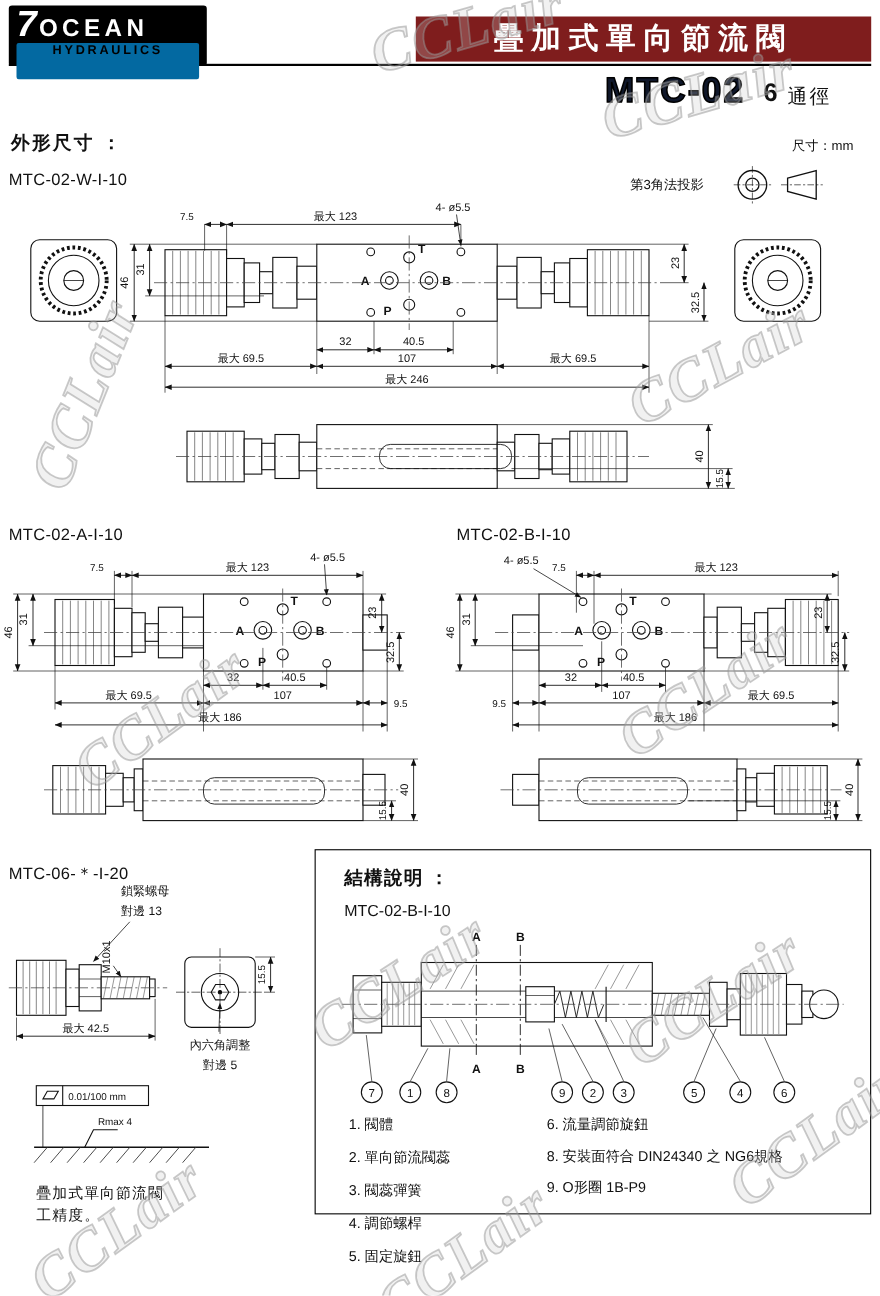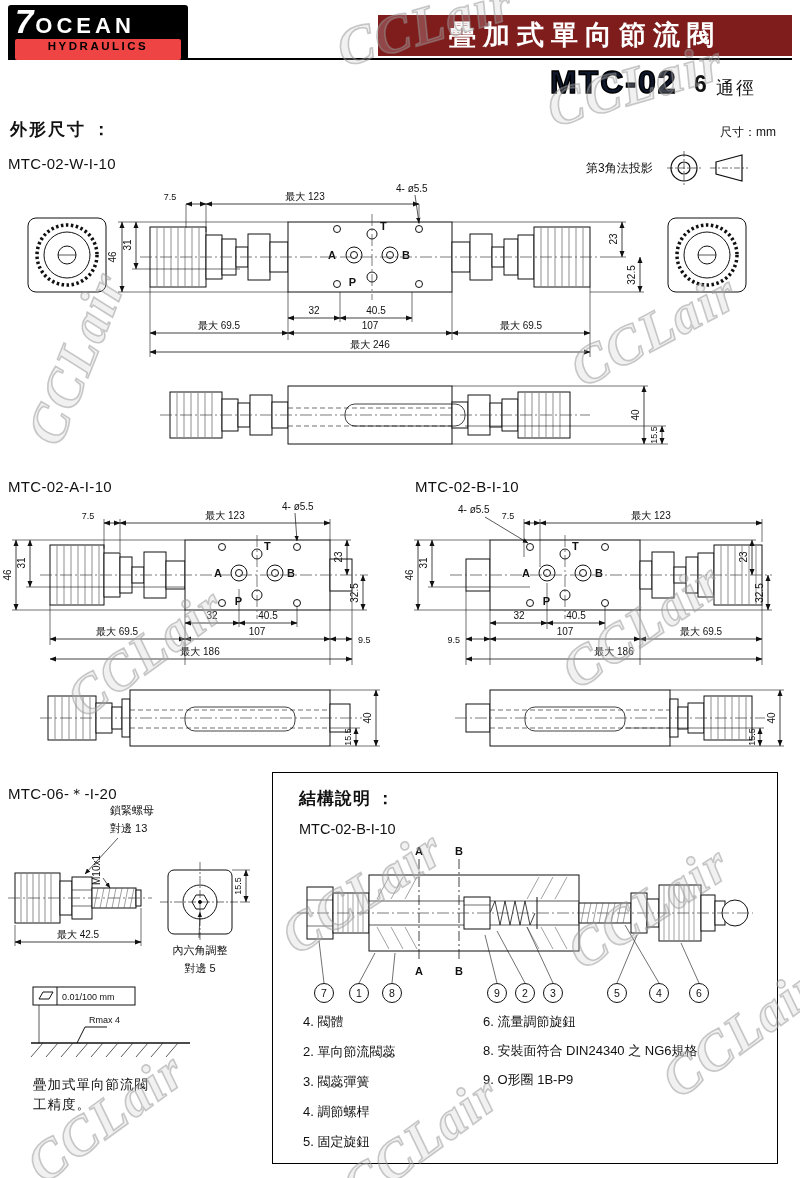--- a/index.html
+++ b/index.html
@@ -13,42 +13,42 @@
         font-weight:bold; font-style:italic; font-size:54px; letter-spacing:2px;
         color:rgba(200,200,200,0.25); -webkit-text-stroke:1.6px rgba(150,150,150,0.5);
         white-space:nowrap; pointer-events:none; transform-origin:0 0; }
 
   
   .logo { position:absolute; left:8px; top:5px; width:180px; height:55px;
           background:#000; border-radius:3px; color:#fff; padding:2px 7px; z-index:2; }
   .logo-top { display:flex; align-items:baseline; height:31px; }
   .logo-seven { font-size:33px; font-weight:bold; font-style:italic; line-height:30px; margin-right:2px; }
   .logo-ocean { font-size:22px; font-weight:bold; letter-spacing:4px; }
-  .logo-sub { margin-top:1px; background:#ef4444; color:#000; font-size:11.5px; font-weight:bold;
-              letter-spacing:2.5px; text-align:center; padding:1px 0 8px; border-radius:2px; }
+  .logo-sub { margin-top:1px; background:#0369a1; color:#000; font-size:11.5px; font-weight:bold;
+              letter-spacing:2.5px; text-align:center; padding:1px 0 20px; border-radius:2px; }
   .titlebar { position:absolute; left:378px; top:15px; width:414px; height:41px; background:#7f1d1d;
               color:#fff; font-size:27px; font-weight:bold; letter-spacing:7px; text-align:center;
               line-height:41px; z-index:2; }
   .header-rule { position:absolute; left:8px; top:58px; width:784px; height:2px; background:#000; }
 
   .model { position:absolute; left:550px; top:64px; font-size:32px; font-weight:bold;
            letter-spacing:2px; color:#0f172a; -webkit-text-stroke:1.4px #000;
            text-shadow:0 0 1px #000; }
   .size-num { position:absolute; left:694px; top:71px; font-size:23px; font-weight:bold; }
   .size-unit { position:absolute; left:716px; top:76px; font-size:18px; letter-spacing:2px; }
 
   .outline-label { position:absolute; left:10px; top:118px; font-size:17px; font-weight:bold; letter-spacing:2px; }
   .unit-label { position:absolute; left:720px; top:124px; font-size:12px; }
   .draw-title { position:absolute; font-size:15px; letter-spacing:0.3px; }
-  .projection-label { position:absolute; left:586px; top:160px; font-size:12px; }
+  .projection-label { position:absolute; left:573px; top:160px; font-size:12px; }
 
   .note-line { position:absolute; font-size:13.5px; letter-spacing:1px; }
 
   
-  .structure-box { position:absolute; left:272px; top:772px; width:506px; height:392px;
+  .structure-box { position:absolute; left:286px; top:772px; width:506px; height:332px;
                    border:1.6px solid #000; z-index:2; }
   .structure-title { position:absolute; left:26px; top:14px; font-size:17px; font-weight:bold; letter-spacing:1px; }
   .structure-model { position:absolute; left:26px; top:48px; font-size:14.5px; }
   .parts-left  { position:absolute; left:30px;  top:240px; font-size:13px; }
   .parts-right { position:absolute; left:210px; top:240px; font-size:13px; width:288px; }
   .parts-left div { margin-bottom:12px; }
   .pr-item { margin-bottom:11px; }
   .pr-cont { margin:-6px 0 11px 15px; }
 
   svg { overflow:visible; }
@@ -839,21 +839,21 @@
             <text x="338" y="154" text-anchor="middle" style="font-size:10.5px">5</text>
           <circle cx="380" cy="150" r="9.5" fill="#fff" stroke-width="1"></circle>
             <text x="380" y="154" text-anchor="middle" style="font-size:10.5px">4</text>
           <circle cx="420" cy="150" r="9.5" fill="#fff" stroke-width="1"></circle>
             <text x="420" y="154" text-anchor="middle" style="font-size:10.5px">6</text>
         </g>
       </g>
     </svg>
 
     <div class="parts-left">
-      <div>4. 閥體</div>
+      <div>1. 閥體</div>
       <div>2. 單向節流閥蕊</div>
       <div>3. 閥蕊彈簧</div>
       <div>4. 調節螺桿</div>
       <div>5. 固定旋鈕</div>
     </div>
     <div class="parts-right">
       <div class="pr-item">6. 流量調節旋鈕</div>
       <div class="pr-item">8. 安裝面符合 DIN24340 之 NG6規格</div>
       <div class="pr-item">9. O形圈 1B-P9</div>
     </div>

